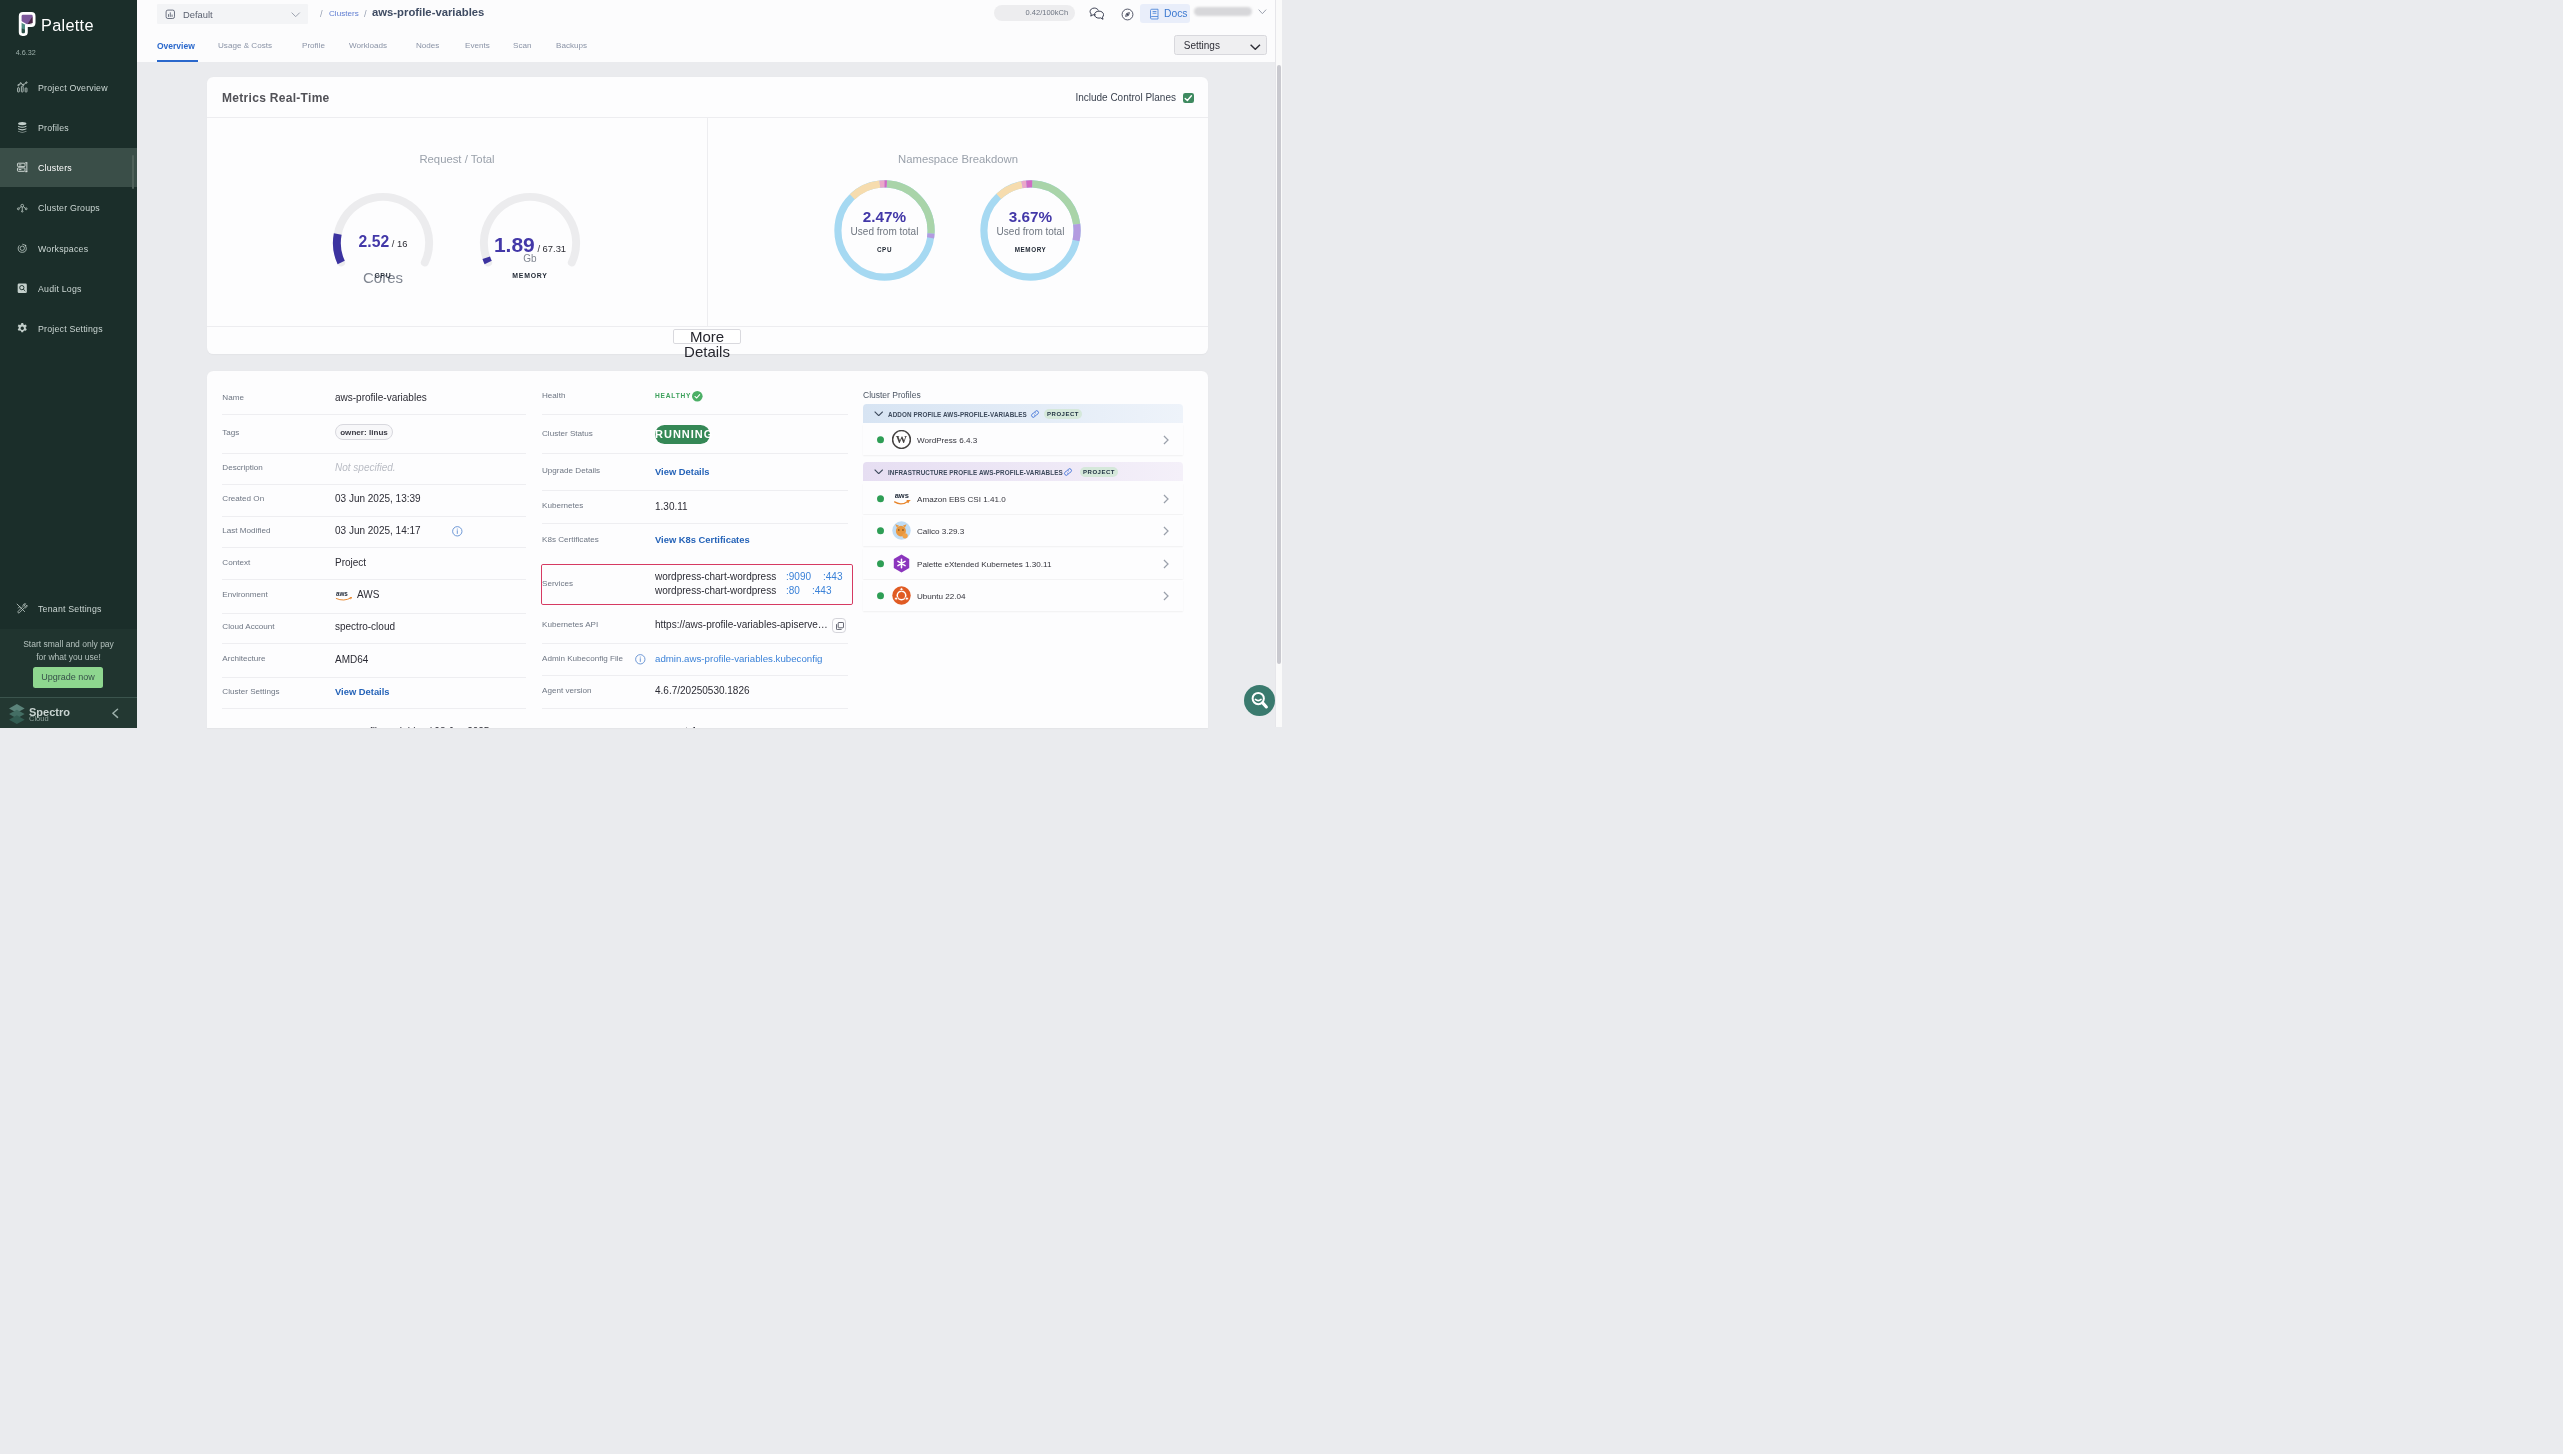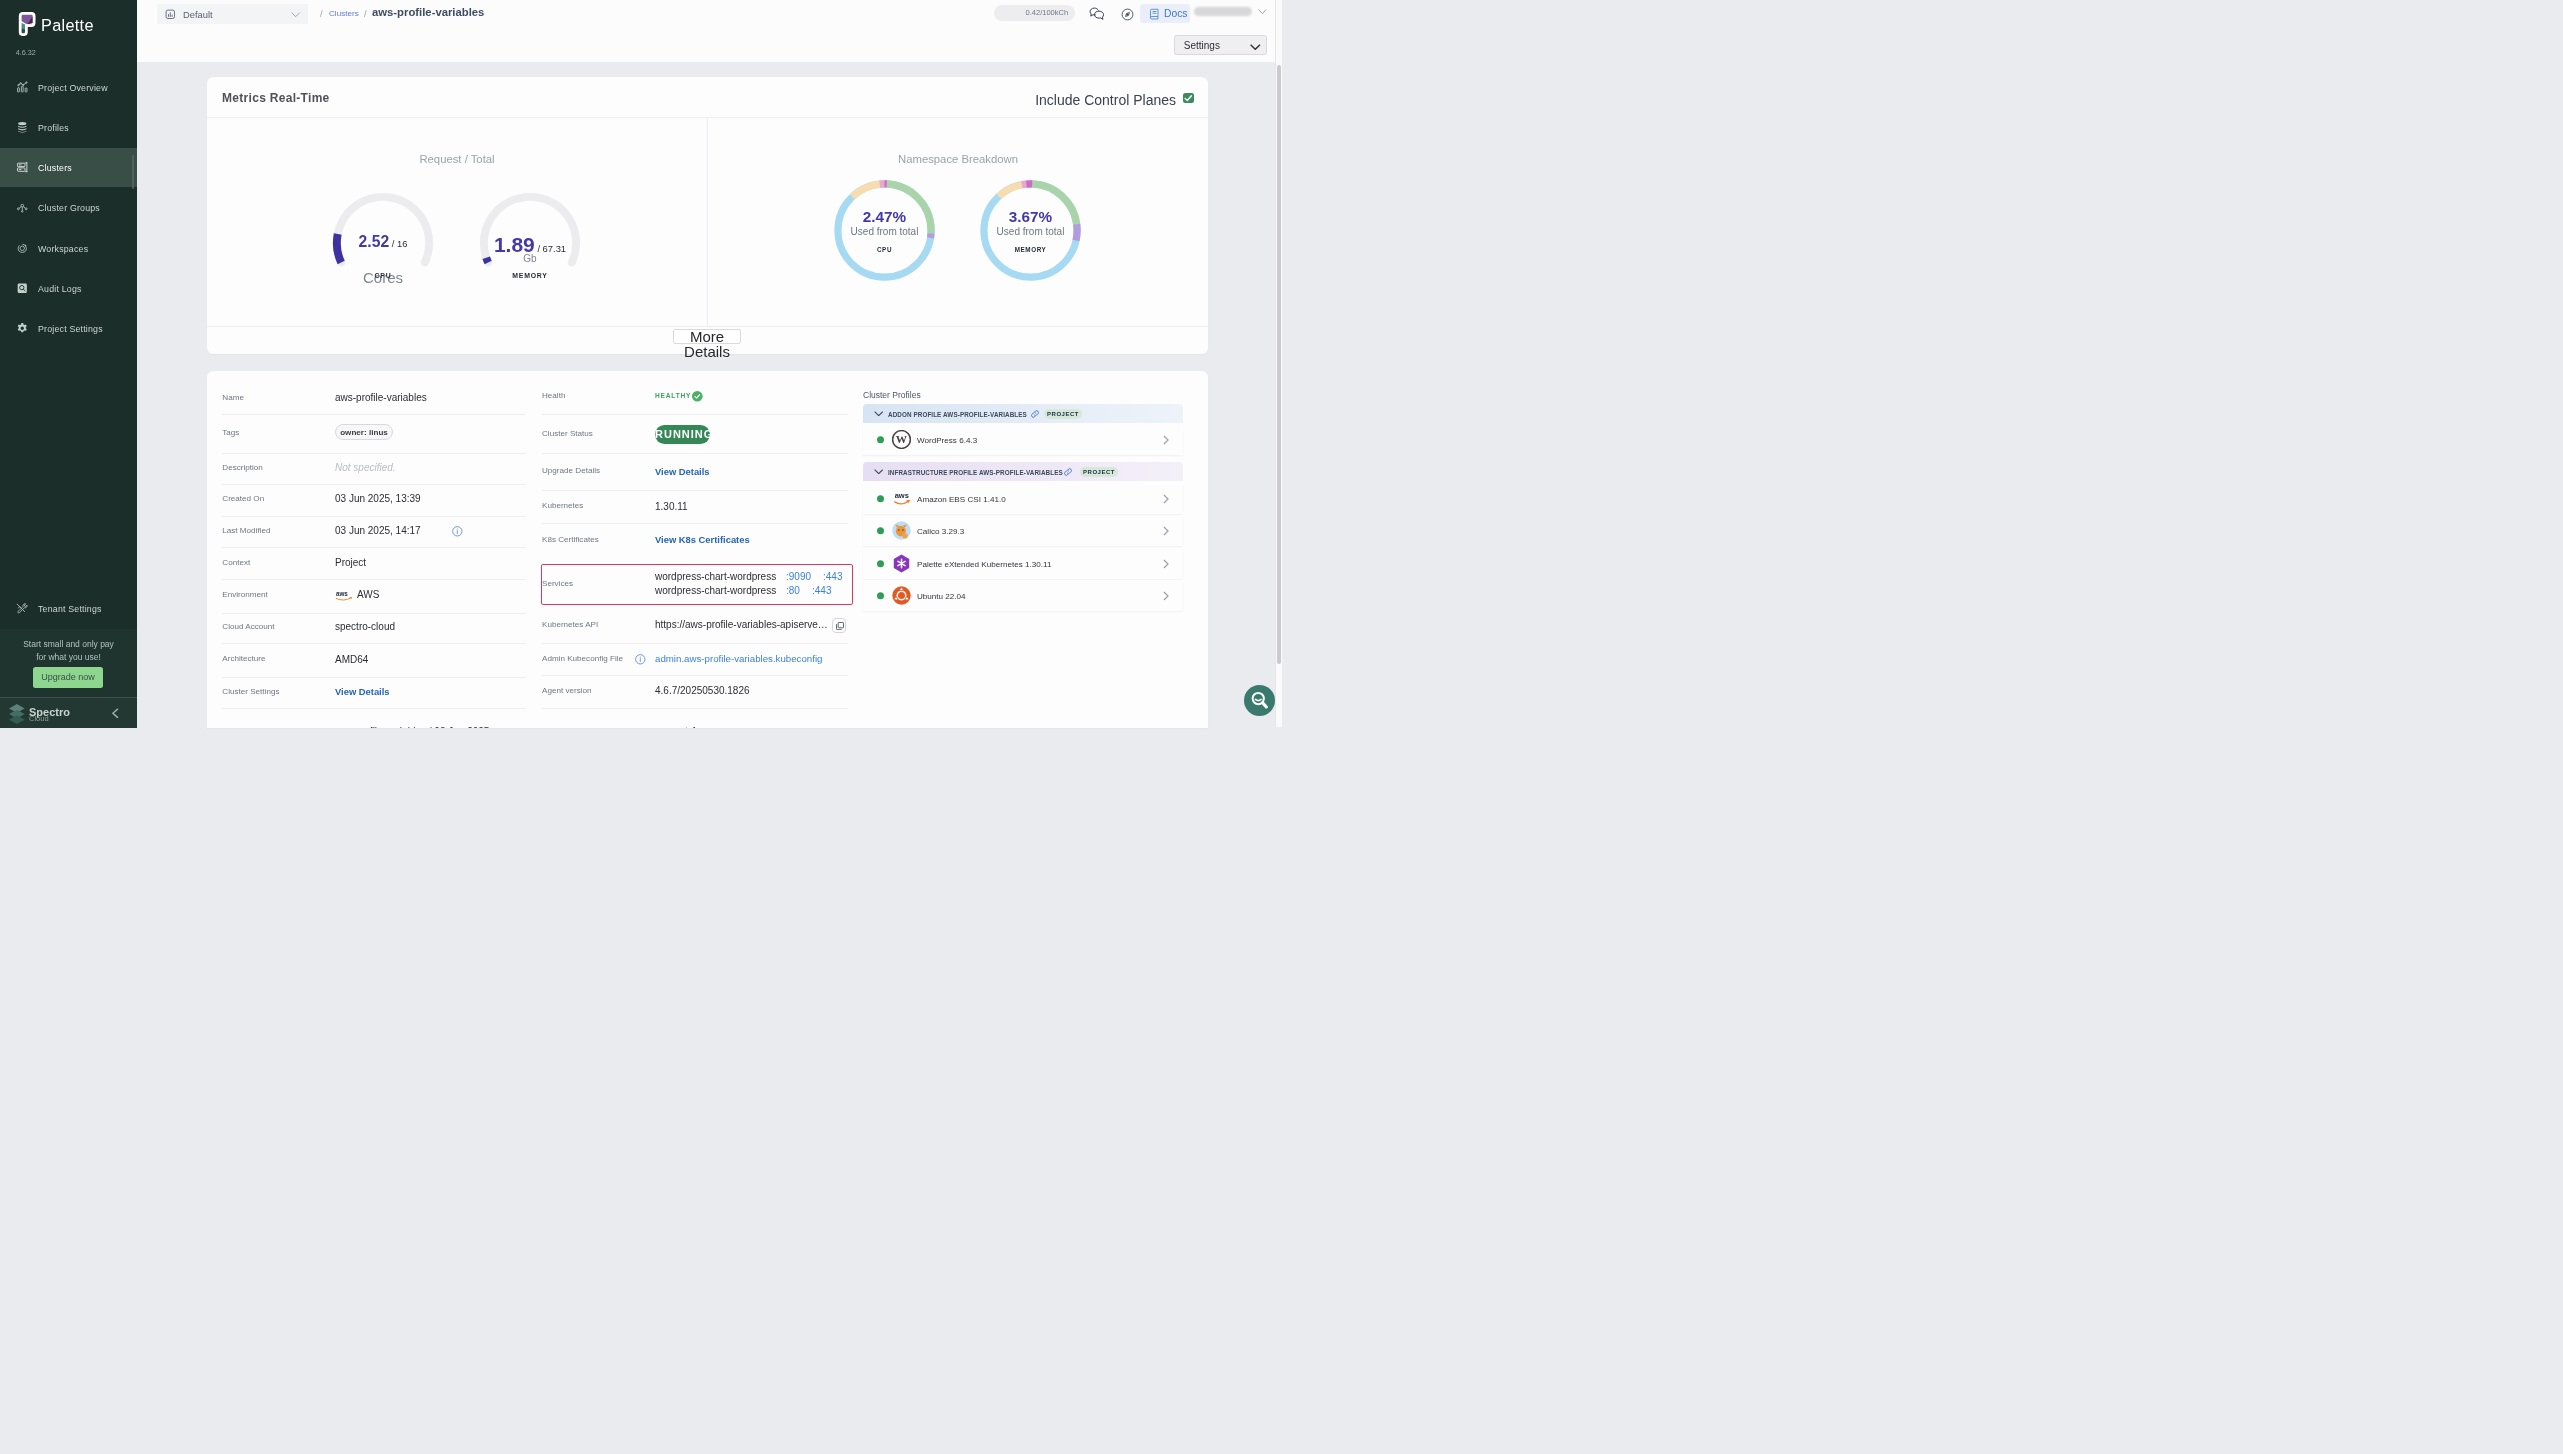--- a/index.html
+++ b/index.html
@@ -39,21 +39,21 @@
 
 #content { position:absolute; left:137px; top:62px; width:1138px; height:666px; background:#eaebee; }
 .card { position:absolute; background:#fdfdfe; border-radius:6.3px; box-shadow:0 0.6px 1.3px rgba(0,0,0,0.03); }
 #mcard { left:70px; top:15.3px; width:1001px; height:277px; }
 #mcard .title { position:absolute; left:15px; top:13.8px; font-size:12px; font-weight:600; letter-spacing:0.3px; color:#515157; }
 #mcard .hdiv { position:absolute; left:0; top:40px; width:1001px; height:0.6px; background:#ededf0; }
 #mcard .vdiv { position:absolute; left:500px; top:40px; width:0.6px; height:209px; background:#ededf0; }
 #mcard .bdiv { position:absolute; left:0; top:249px; width:1001px; height:0.6px; background:#ededf0; }
 .secthead { position:absolute; top:76px; width:250px; text-align:center; font-size:11.3px; color:#9aa1ab; }
 #morebtn { position:absolute; left:466px; top:252px; width:68px; height:15px; background:#fff; border:0.6px solid #d9d9de; border-radius:1.9px; text-align:center; font-size:15px; color:#26262e; line-height:14.4px; }
-#icp { position:absolute; right:32px; top:15px; font-size:14px; color:#3c4350; }
+#icp { position:absolute; right:32px; top:15px; font-size:10px; color:#3c4350; }
 #icpbox { position:absolute; left:976px; top:15.3px; width:10.6px; height:10.6px; background:#3e8a60; border-radius:2.2px; }
 
 #dcard { left:70px; top:309px; width:1001px; height:357px; border-bottom-left-radius:0; border-bottom-right-radius:0; }
 .lbl { position:absolute; font-size:8.1px; color:#6e7683; }
 .val { position:absolute; font-size:10px; color:#2c2c35; }
 .sep { position:absolute; height:0.6px; background:#eeeef1; }
 .link { color:#2563b8; font-weight:600; font-size:9.4px; }
 
 .phead { position:absolute; left:656px; width:320px; border-radius:3.8px 3.8px 0 0; }
 .phead .tx { position:absolute; left:25px; top:50%; transform:translateY(-50%); font-size:6.3px; font-weight:700; color:#3d4a5c; letter-spacing:0.1px; white-space:nowrap; }
@@ -187,20 +187,31 @@
     </svg>
     <div class="tx">Default</div>
     <svg class="abs" style="right:7.5px;top:7.5px" width="9.4" height="5.6" viewBox="0 0 15 9" fill="none" stroke="#9aa0ad" stroke-width="1.6">
         <path d="M1 1 L7.5 7.5 L14 1"></path>
       </svg>
   </div>
   <div class="crumb" style="left:183px;top:7.5px;font-size:9.4px">/</div>
   <div class="crumb" style="left:192px;top:8.5px;color:#5f7dd1;font-size:8.1px">Clusters</div>
   <div class="crumb" style="left:227px;top:7.5px;font-size:9.4px">/</div>
   <div class="crumb" style="left:235px;top:6.3px;font-size:11.3px;font-weight:600;color:#3f4c63">aws-profile-variables</div>
+  <div id="tabs">
+    <div class="tab act" style="left:20px">Overview</div>
+    <div class="tab" style="left:81px">Usage &amp; Costs</div>
+    <div class="tab" style="left:165px">Profile</div>
+    <div class="tab" style="left:212px">Workloads</div>
+    <div class="tab" style="left:279px">Nodes</div>
+    <div class="tab" style="left:328px">Events</div>
+    <div class="tab" style="left:376px">Scan</div>
+    <div class="tab" style="left:419px">Backups</div>
+    <div id="tabline"></div>
+  </div>
   <div id="kpill">0.42/100kCh</div>
   <svg class="abs" style="left:952px;top:6.9px" width="15" height="14.4" viewBox="0 0 24 23" fill="none" stroke="#2f3447" stroke-width="1.5" stroke-linejoin="round">
     <path d="M10.8 12.4 C10.1 12.6 9.3 12.7 8.5 12.7 C7.8 12.7 7.1 12.6 6.5 12.4 L2.8 14.6 L3.6 11.2 C2.4 10.2 1.7 8.8 1.7 7.2 C1.7 4.2 4.7 1.7 8.5 1.7 C11.6 1.7 14.2 3.3 15 5.6"></path>
     <path d="M16 6.6 C11.9 6.6 8.7 9.1 8.7 12.2 C8.7 15.3 11.9 17.8 16 17.8 C16.9 17.8 17.8 17.7 18.6 17.4 L22.4 19.7 L21.5 16.2 C22.6 15.2 23.3 13.8 23.3 12.2 C23.3 9.1 20.1 6.6 16 6.6 Z"></path>
   </svg>
   <svg class="abs" style="left:984px;top:7.5px" width="13" height="13" viewBox="0 0 24 24" fill="none" stroke="#2f3447" stroke-width="1.5">
     <circle cx="12" cy="12" r="10"></circle>
     <path d="M15.5 8.5 L13.8 13.8 L8.5 15.5 L10.2 10.2 Z"></path>
     <circle cx="12" cy="12" r="1" fill="#2f3447"></circle>
   </svg>

